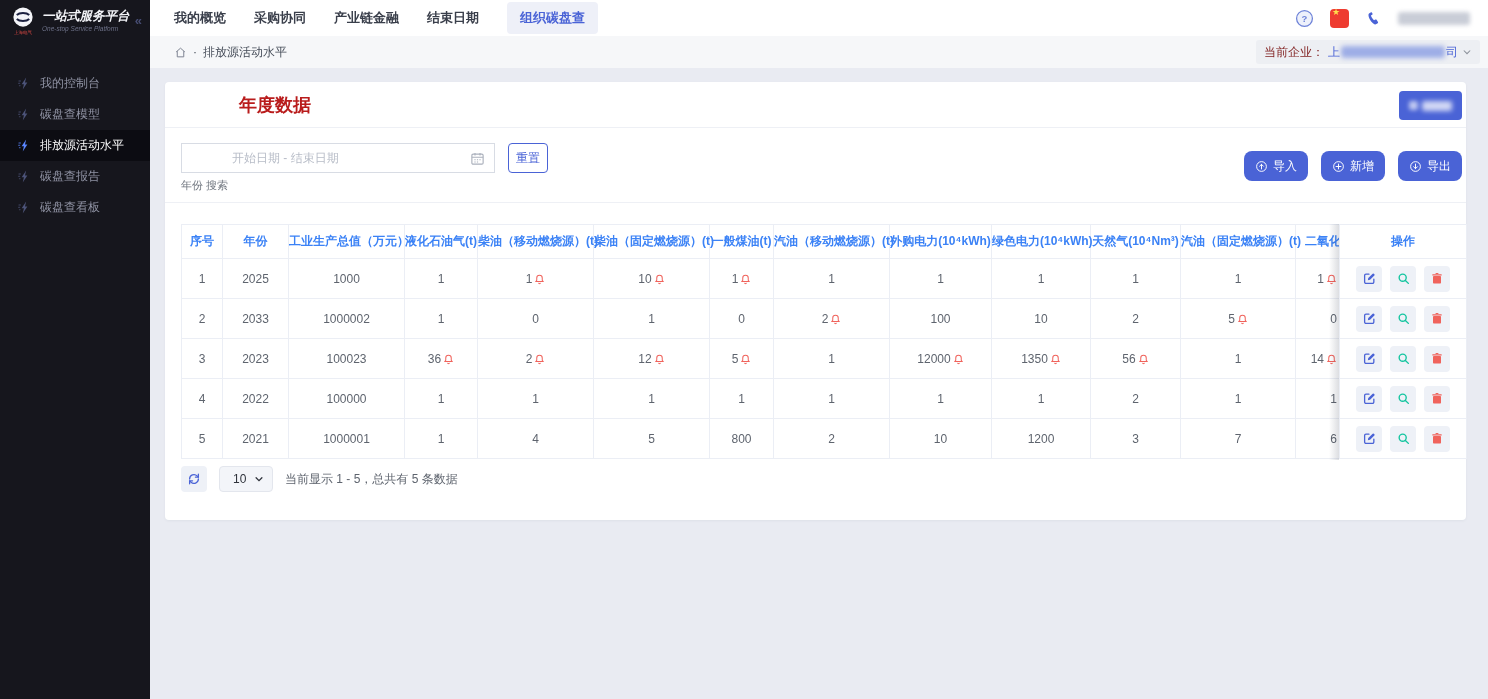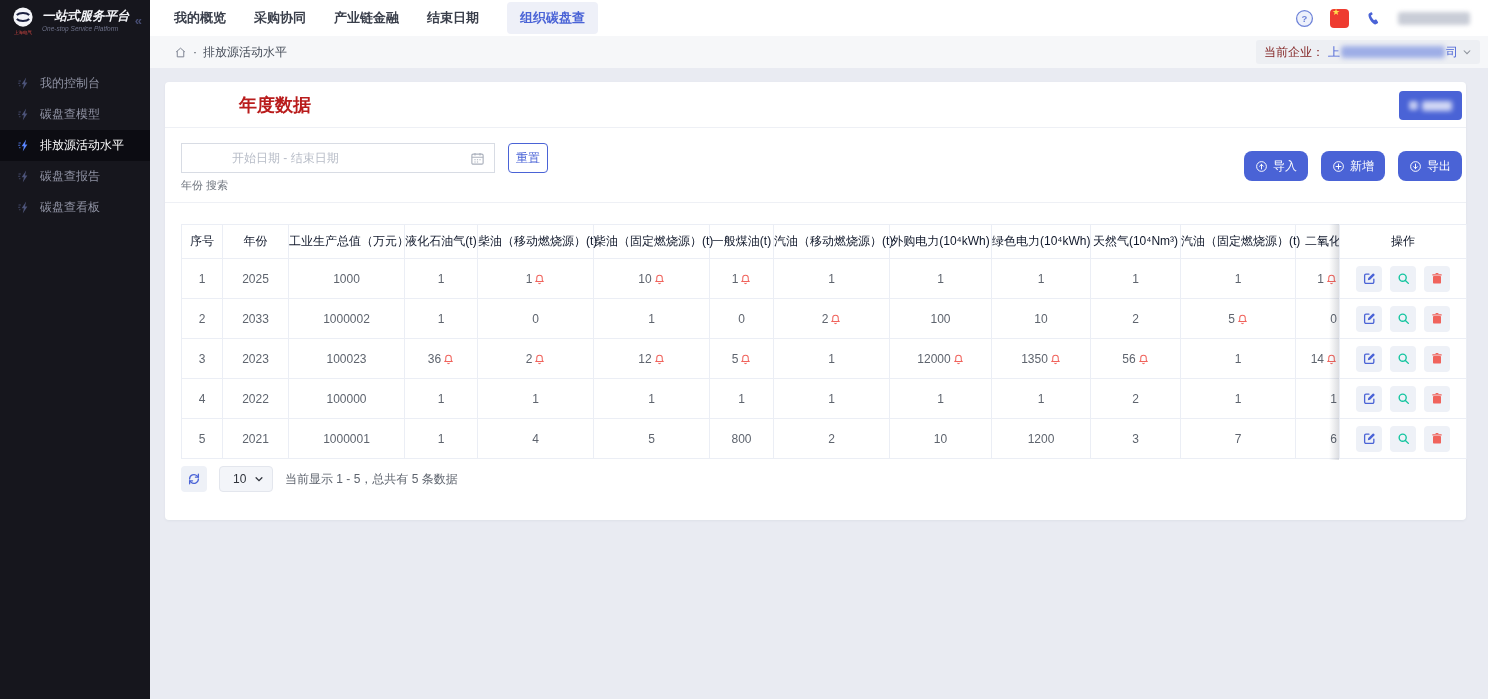--- a/index.html
+++ b/index.html
@@ -66,21 +66,21 @@
   .filter-hint { position:absolute; left:16px; top:96px; font-size:11px; color:#70767f; }
   .action-btns { position:absolute; right:4px; top:69px; display:flex; gap:13px; }
   .blue-btn { height:30px; padding:0 11px; background:#4a63d6; color:#fff; border:none; border-radius:8px;
     font-size:12px; display:flex; align-items:center; gap:5px; cursor:pointer; font-family:inherit; }
   .section-line { position:absolute; left:0; top:120px; width:100%; height:1px; background:#eef0f5; }
 
   
   .tbl-wrap { position:absolute; left:16px; top:142px; width:1285px; }
   table { border-collapse:collapse; table-layout:fixed; width:1285px; background:#fff; }
   th,td { border:1px solid #ebeef5; font-size:12px; white-space:nowrap; }
-  th { height:34px; color:#0f172a; font-weight:normal; text-align:center; background:#fff; }
+  th { height:34px; color:#3b82f6; font-weight:bold; text-align:center; background:#fff; }
   td { height:40px; color:#5e646e; text-align:center; }
   th.clip { text-align:left; padding-left:9px; overflow:hidden; }
   td.co2 { text-align:right; padding-right:2px; overflow:hidden; }
   .bell { vertical-align:-2px; margin-left:2px; }
   .op-cell { text-align:center; }
   .icon-btn { display:inline-flex; align-items:center; justify-content:center; width:26px; height:26px;
     background:#eef1f7; border:none; border-radius:4px; margin:0 4px; cursor:pointer; vertical-align:middle; }
   .fixed-shadow { position:absolute; left:1164px; top:142px; width:10px; height:236px; z-index:2;
     background:linear-gradient(to left, rgba(40,50,70,.16), rgba(40,50,70,0)); pointer-events:none; }
 

